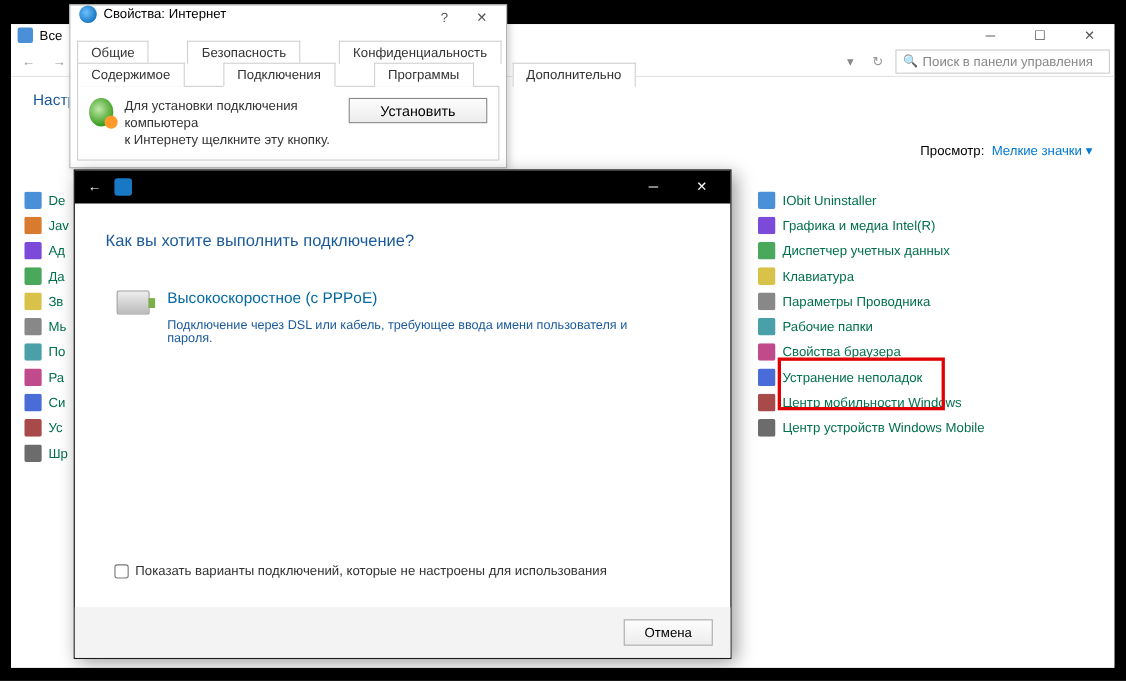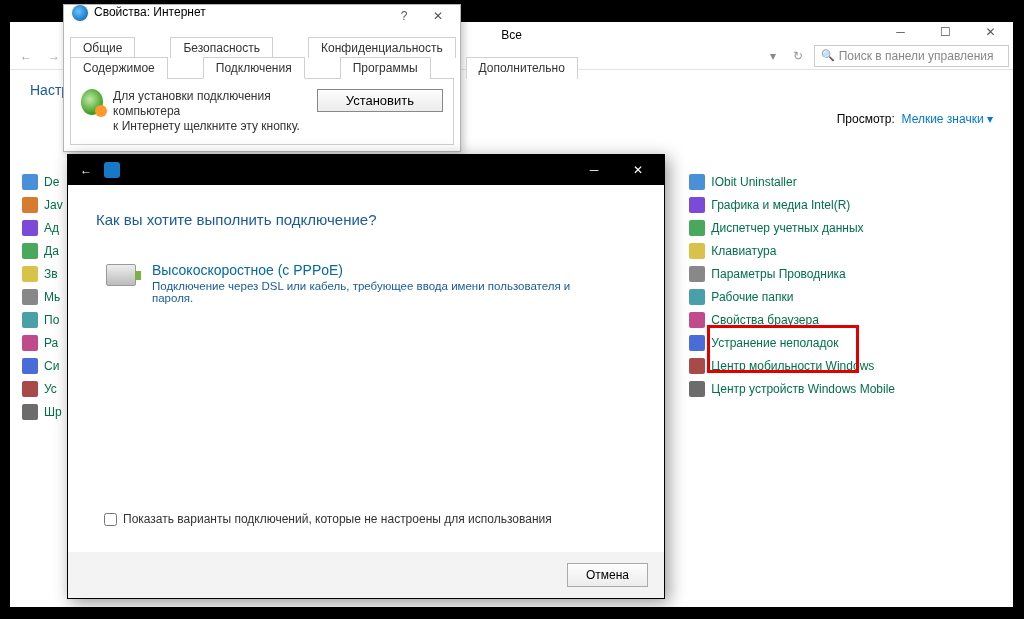--- a/index.html
+++ b/index.html
@@ -1,30 +1,30 @@
 <!DOCTYPE html>
 <html><head>
 <meta charset="utf-8">
 <style>
   * { box-sizing: border-box; margin: 0; padding: 0; font-family: "Segoe UI", Tahoma, sans-serif; font-size: 12px; }
   body { background: #000; width: 1024px; height: 619px; overflow: hidden; position: relative; }
   .desktop { position: absolute; left: 10px; top: 22px; width: 1003px; height: 585px; background: #fff; }
 
   
   .cp-window { position: absolute; left: 0; top: 0; right: 0; bottom: 0; background: #fff; }
-  .cp-titlebar { height: 20px; display: flex; align-items: center; padding: 0 6px; gap: 6px; flex-direction: column; }
+  .cp-titlebar { height: 20px; display: flex; align-items: center; padding: 0 6px; gap: 6px; }
   .cp-titlebar .icon { width: 14px; height: 14px; background: #4a90d9; border-radius: 2px; }
   .cp-winbtns { position: absolute; right: 0; top: 0; display: flex; }
   .cp-winbtn { width: 45px; height: 20px; display: flex; align-items: center; justify-content: center; color: #555; cursor: pointer; }
   .cp-nav { height: 28px; display: flex; align-items: center; border-bottom: 1px solid #e3e3e3; padding: 0 4px; gap: 4px; }
   .navbtn { width: 24px; height: 24px; display: flex; align-items: center; justify-content: center; color: #999; }
   .searchbar { width: 195px; height: 22px; border: 1px solid #ccc; padding: 0 6px; display: flex; align-items: center; color: #888; gap: 4px; }
   .cp-body { display: flex; padding: 12px 20px 0 20px; }
   .cp-heading { font-size: 14px; color: #1a5a9a; margin-bottom: 18px; }
-  .cp-view { position: absolute; right: 20px; top: 90px; font-size: 12px; }
+  .cp-view { position: absolute; right: 20px; top: 108px; font-size: 12px; }
   .cp-view a { color: #0078d4; text-decoration: none; }
   .cp-cols { display: flex; gap: 30px; position: absolute; left: 12px; top: 152px; right: 20px; }
   .cp-col { flex: 1; display: flex; flex-direction: column; gap: 7px; }
   .cp-item { display: flex; align-items: center; gap: 6px; color: #00704a; }
   .cp-item .ico { width: 16px; height: 16px; display: inline-flex; align-items: center; justify-content: center; }
   .cp-col-left { width: 40px; overflow: hidden; white-space: nowrap; }
   .cp-col-mid { width: 620px; overflow: hidden; white-space: nowrap; }
   .cp-col-right { flex: 1; }
 
   .hl { border: 3px solid #e00000; position: absolute; pointer-events: none; }
@@ -57,21 +57,21 @@
   .wiz-back { color: #fff; width: 28px; height: 28px; display: flex; align-items: center; justify-content: center; }
   .wiz-icon { width: 16px; height: 16px; background: #1978c4; border-radius: 3px; display: inline-block; margin-left: 4px; }
   .wiz-spacer { flex: 1; }
   .wiz-wbtn { width: 44px; height: 30px; display: flex; align-items: center; justify-content: center; color: #fff; cursor: pointer; }
   .wiz-body { padding: 26px 28px; }
   .wiz-heading { font-size: 15px; color: #1a5a9a; margin-bottom: 24px; }
   .wiz-option { display: flex; gap: 16px; padding: 10px; align-items: flex-start; cursor: pointer; }
   .wiz-option .optico { width: 30px; height: 22px; margin-top: 2px; background: linear-gradient(#eee,#bbb); border: 1px solid #999; border-radius: 2px; position: relative; }
   .wiz-option .optico:after { content: ""; position: absolute; right: -6px; top: 6px; width: 6px; height: 9px; background: #7daf49; }
   .wiz-opt-title { color: #0369a1; font-size: 14px; }
-  .wiz-opt-desc { color: #1a5a9a; font-size: 11.5px; margin-top: 2px; max-width: 460px; }
+  .wiz-opt-desc { color: #1a5a9a; font-size: 11.5px; margin-top: 12px; max-width: 460px; }
   .wiz-foot { position: absolute; bottom: 0; left: 0; right: 0; height: 46px; border-top: none; background: #f3f3f3; display: flex; align-items: center; justify-content: flex-end; padding: 0 16px; }
   .wiz-cancel { padding: 4px 18px; border: 1px solid #aaa; background: linear-gradient(#fdfdfd,#ececec); cursor: pointer; }
   .wiz-check { position: absolute; left: 36px; bottom: 72px; display: flex; align-items: center; gap: 6px; font-size: 12px; color: #333; }
   .wiz-check input { width: 13px; height: 13px; }
 </style>
 </head>
 <body>
 
 <div class="desktop">
   <div class="cp-window">

